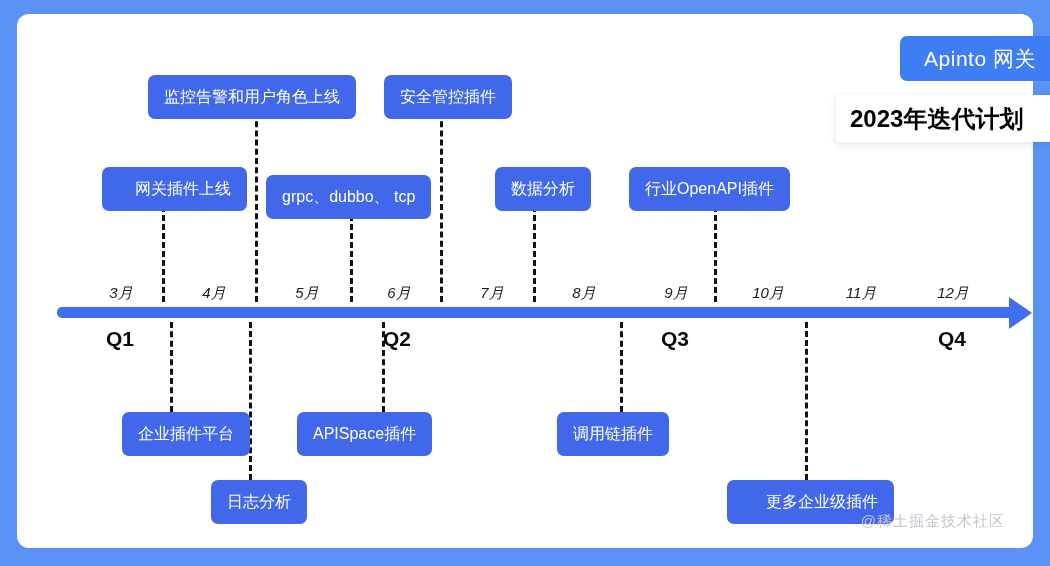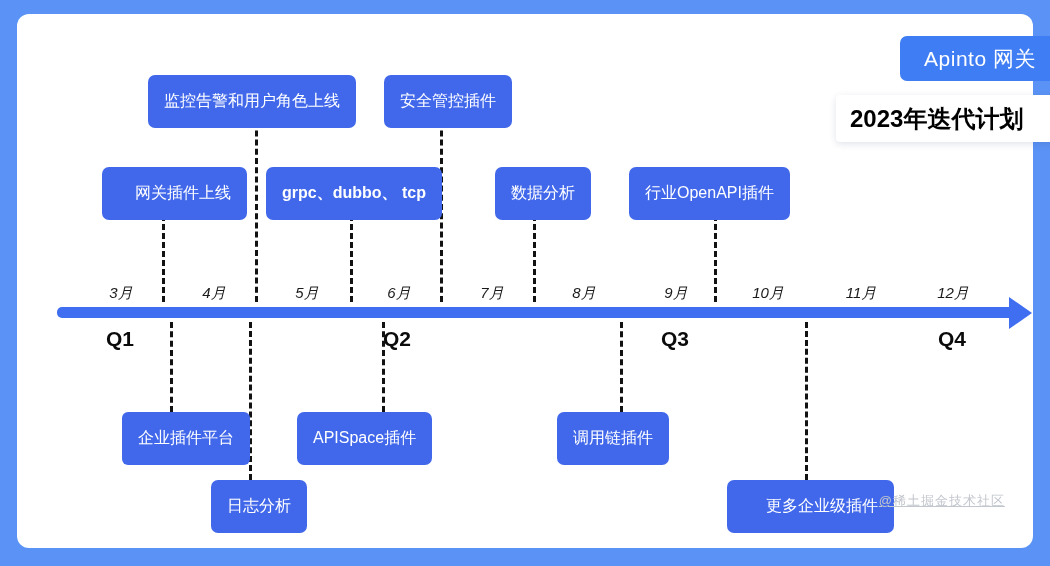--- a/index.html
+++ b/index.html
@@ -75,21 +75,21 @@
   
   .pill {
     position: absolute;
     background: #4168ea;
     color: #ffffff;
     border-radius: 7px;
     display: flex; align-items: center; justify-content: center;
     font-size: 16px;
     white-space: nowrap;
     padding: 0 16px;
-    height: 53px;
+    height: 44px;
     z-index: 4;
   }
   .dash {
     position: absolute;
     width: 0;
     border-left: 3px dashed #121212;
     z-index: 2;
   }
   .month-label {
     position: absolute;
@@ -104,26 +104,25 @@
     position: absolute;
     color: #0b0b0b;
     font-size: 21px;
     font-weight: bold;
     white-space: nowrap;
     z-index: 2;
   }
 
   #watermark {
     position: absolute;
-    right: 28px; bottom: 38px;
+    right: 28px; bottom: 17px;
     color: #c2c6cd;
-    font-size: 13px;
+    font-size: 15px;
     letter-spacing: 1px;
     z-index: 5;
-    text-decoration: underline;
   }
 </style>
 </head>
 <body>
 
 <div id="frame">
   <div id="card">
 
     <div id="axis-bar"></div>
     <div id="axis-arrow"></div>
@@ -147,29 +146,29 @@
         <div class="quarter-label" style="left: 921px; top: 313px;">Q4</div>
       </div>
     <div id="above-layer">
         <div class="dash" style="left: 238px; top: 98px; height: 190px;"></div>
         <div class="pill" style="left: 131px; top: 61px;">监控告警和用户角色上线</div>
         <div class="dash" style="left: 423px; top: 98px; height: 190px;"></div>
         <div class="pill" style="left: 367px; top: 61px;">安全管控插件</div>
         <div class="dash" style="left: 145px; top: 192px; height: 96px;"></div>
         <div class="pill" style="left: 85px; top: 153px; padding-left: 33px;">网关插件上线</div>
         <div class="dash" style="left: 333px; top: 192px; height: 96px;"></div>
-        <div class="pill" style="left: 249px; top: 153px; font-weight: bold;">grpc、dubbo、 tcp</div>
+        <div class="pill" style="left: 249px; top: 161px;">grpc、dubbo、 tcp</div>
         <div class="dash" style="left: 516px; top: 192px; height: 96px;"></div>
         <div class="pill" style="left: 456px; top: 153px; margin-left: 22px;">数据分析</div>
         <div class="dash" style="left: 697px; top: 192px; height: 96px;"></div>
         <div class="pill" style="left: 612px; top: 153px;">行业OpenAPI插件</div>
       </div>
     <div id="below-layer">
         <div class="dash" style="left: 153px; top: 308px; height: 90px;"></div>
-        <div class="pill" style="left: 105px; top: 398px; border-radius: 6px;">企业插件平台</div>
+        <div class="pill" style="left: 105px; top: 398px;">企业插件平台</div>
         <div class="dash" style="left: 365px; top: 308px; height: 90px;"></div>
         <div class="pill" style="left: 280px; top: 398px;">APISpace插件</div>
         <div class="dash" style="left: 603px; top: 308px; height: 90px;"></div>
         <div class="pill" style="left: 540px; top: 398px;">调用链插件</div>
         <div class="dash" style="left: 232px; top: 308px; height: 158px;"></div>
         <div class="pill" style="left: 194px; top: 466px;">日志分析</div>
         <div class="dash" style="left: 788px; top: 308px; height: 158px;"></div>
         <div class="pill" style="left: 710px; top: 466px; padding-left: 39px;">更多企业级插件</div>
       </div>
 

